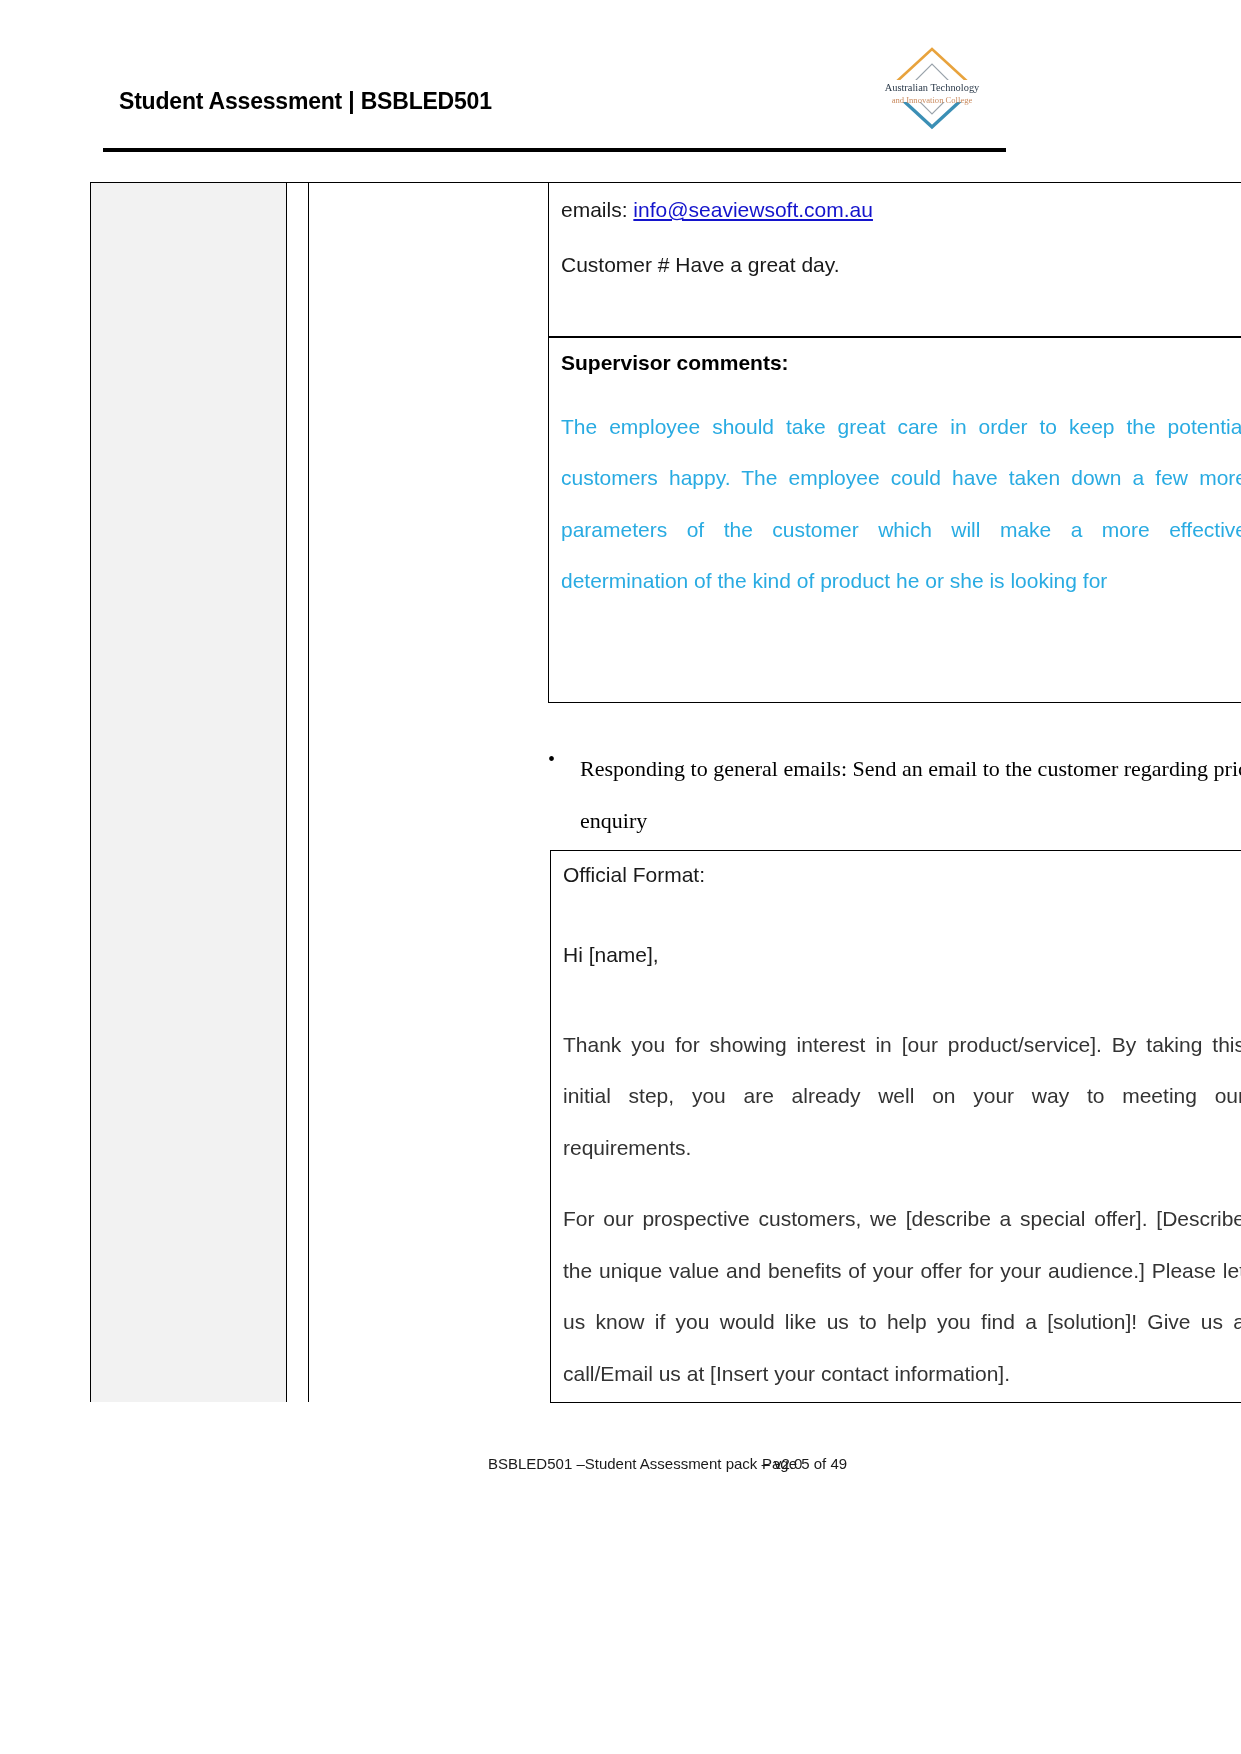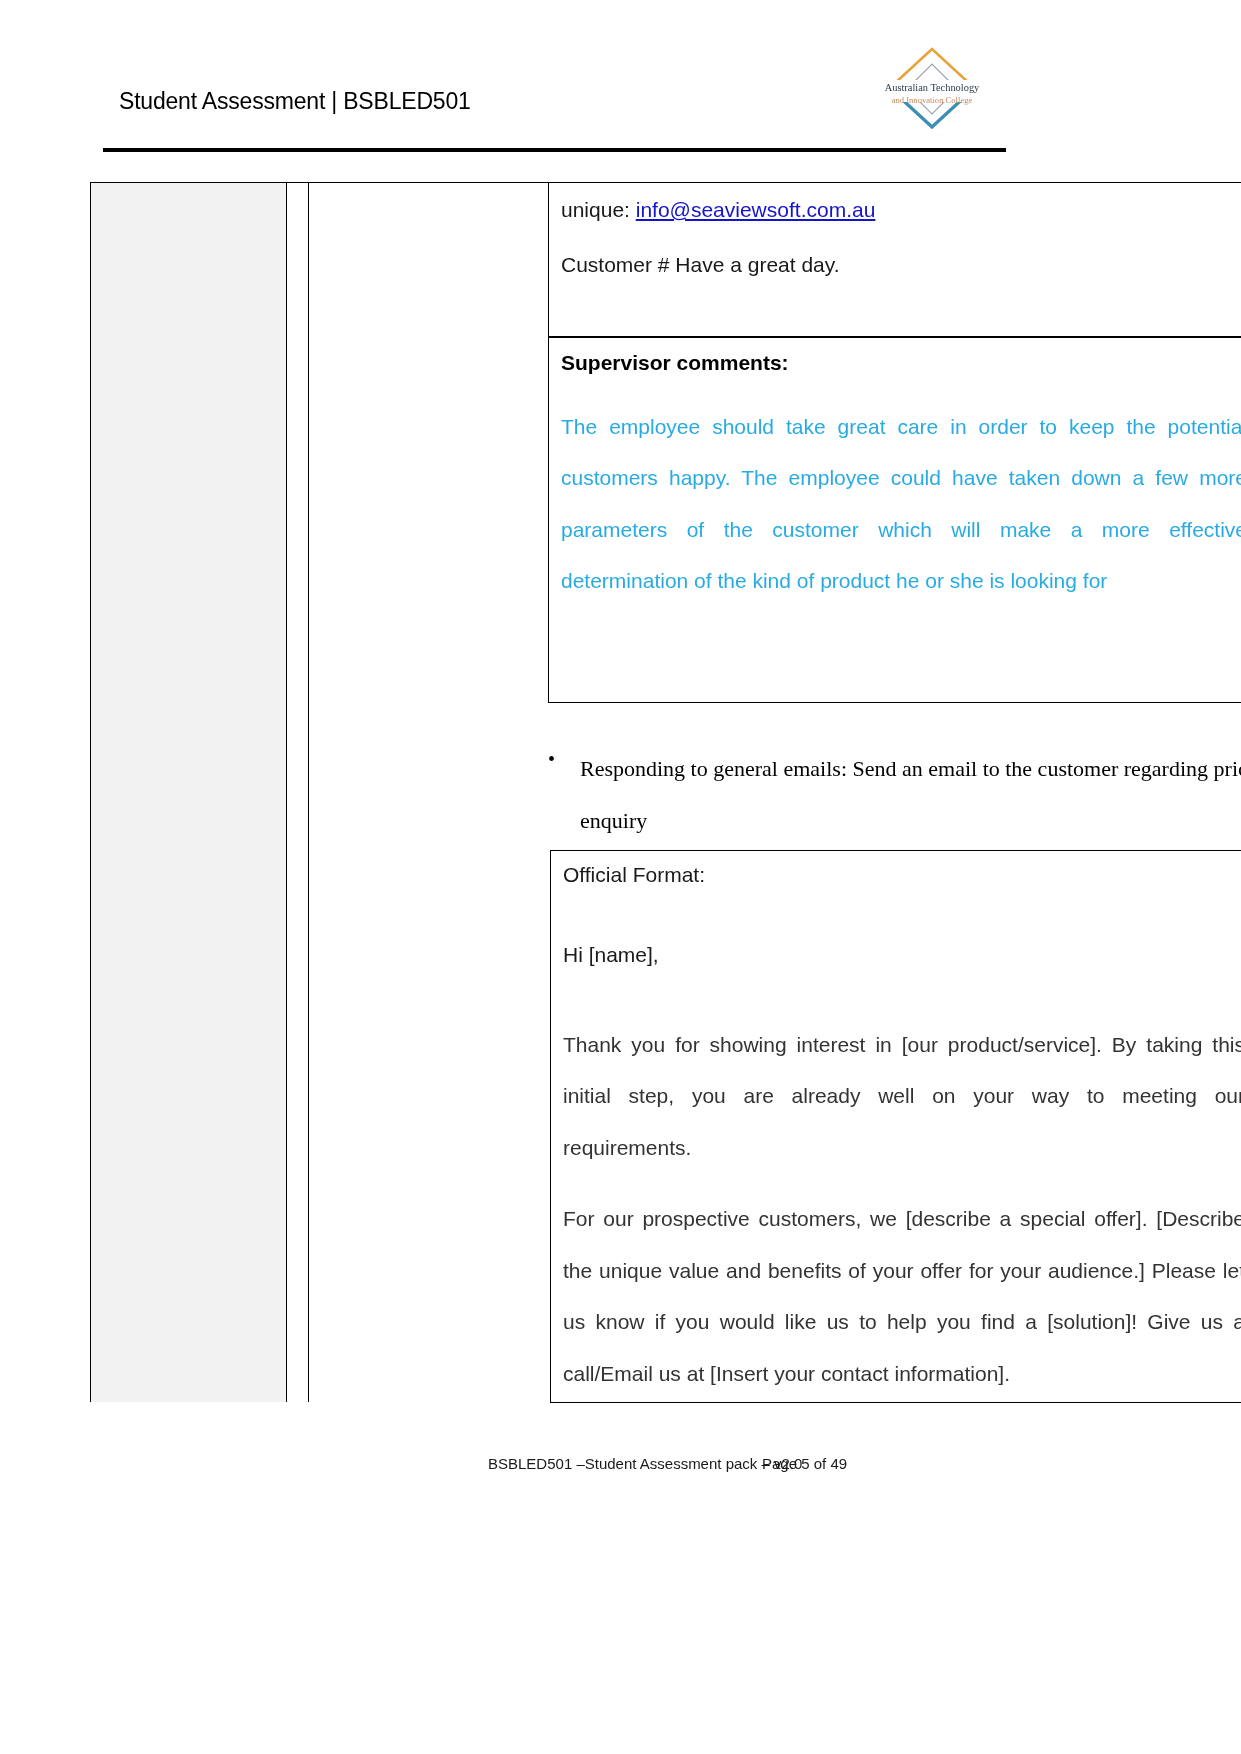--- a/index.html
+++ b/index.html
@@ -28,21 +28,21 @@
     left: 0;
     top: 0;
     width: 1241px;
     height: 170px;
   }
   .header-title {
     position: absolute;
     left: 119px;
     top: 88px;
     font-size: 23px;
-    font-weight: normal;
+    font-weight: bold;
     letter-spacing: -0.2px;
     color: #000;
     white-space: nowrap;
   }
   .logo {
     position: absolute;
     left: 876px;
     top: 44px;
     width: 112px;
     height: 88px;
@@ -249,21 +249,21 @@
   </div>
 
   <div class="table-wrap">
 
     <div class="col-gray"></div>
     <div class="col-spacer"></div>
 
     <div class="col-main">
 
       <div class="inner-box box-email">
-        <p class="txt-line"><span>unique: </span><a class="link" href="#">info@seaviewsoft.com.au</a></p>
+        <p class="txt-line"><span>emails: </span><a class="link" href="#">info@seaviewsoft.com.au</a></p>
         <p class="txt-line">Customer # Have a great day.</p>
       </div>
 
       <div class="inner-box box-super">
         <p class="super-head">Supervisor comments:</p>
         <p class="super-body">The employee should take great care in order to keep the potential customers happy. The employee could have taken down a few more parameters of the customer which will make a more effective determination of the kind of product he or she is looking for</p>
       </div>
 
       <div class="bullet-row">
         <span class="bullet-dot">•</span>

